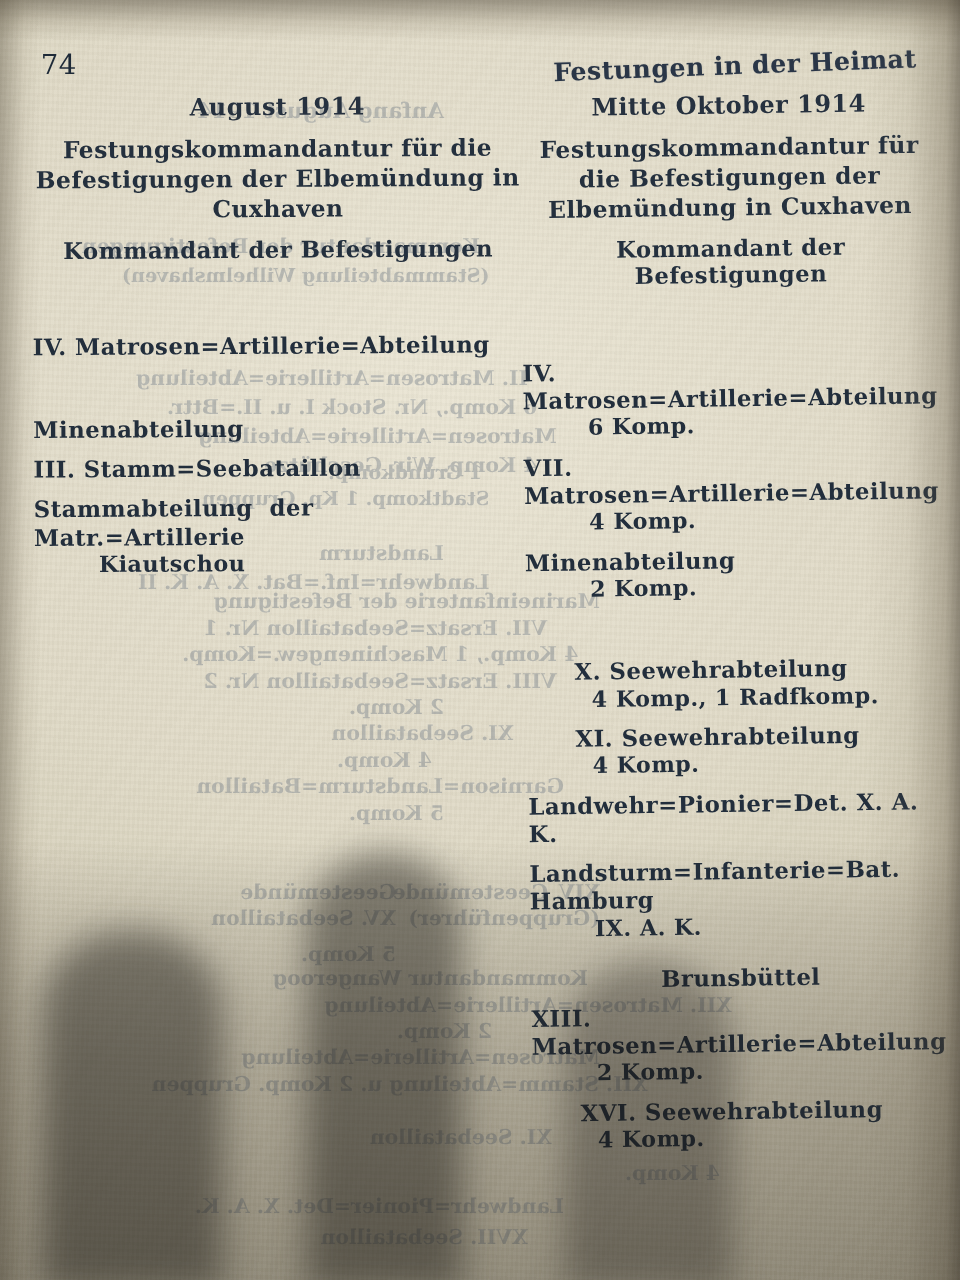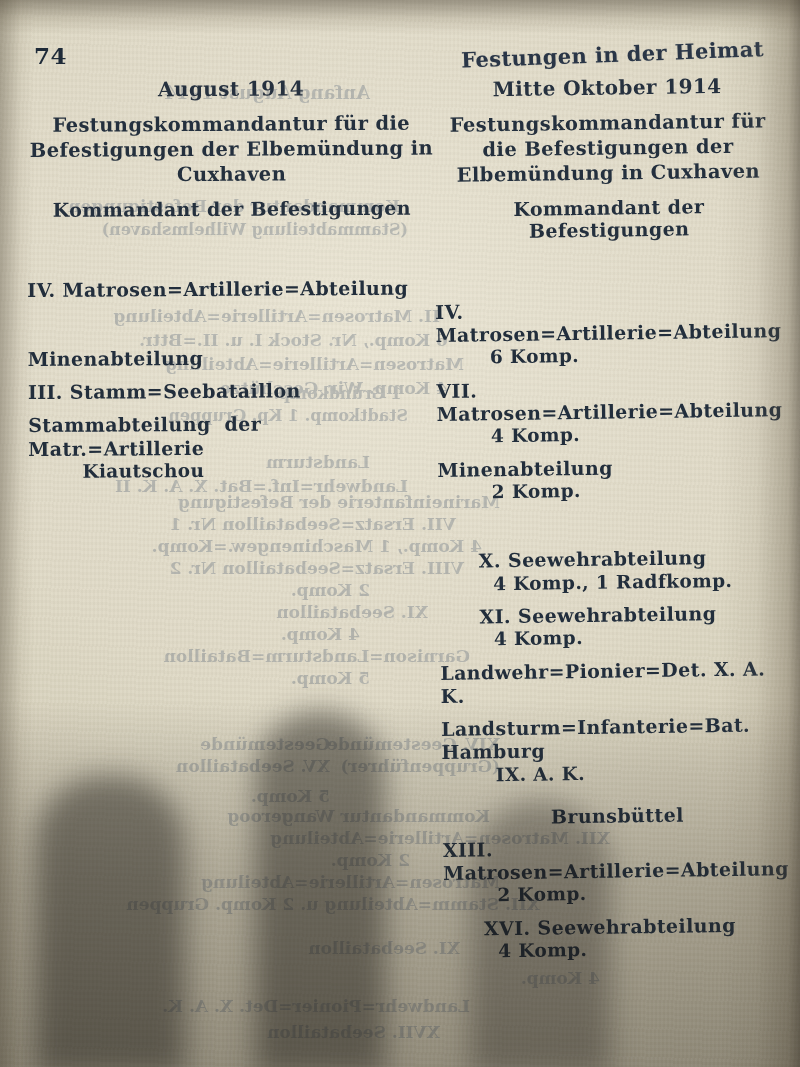--- a/index.html
+++ b/index.html
@@ -119,21 +119,21 @@
     
     font-family: "DejaVu Serif", serif;
     letter-spacing: 0.4px;
   }
 
   #folio {
     position: absolute;
     left: 34px;
     top: 42px;
     font-size: 23px;
-    font-weight: bold;
+    font-weight: normal;
     color: #1e2a38;
   }
   #running-head {
     position: absolute;
     right: 36px;
     top: 36px;
     font-size: 21px;
     font-weight: bold;
     color: #2a3647;
     transform: rotate(-2.2deg);

